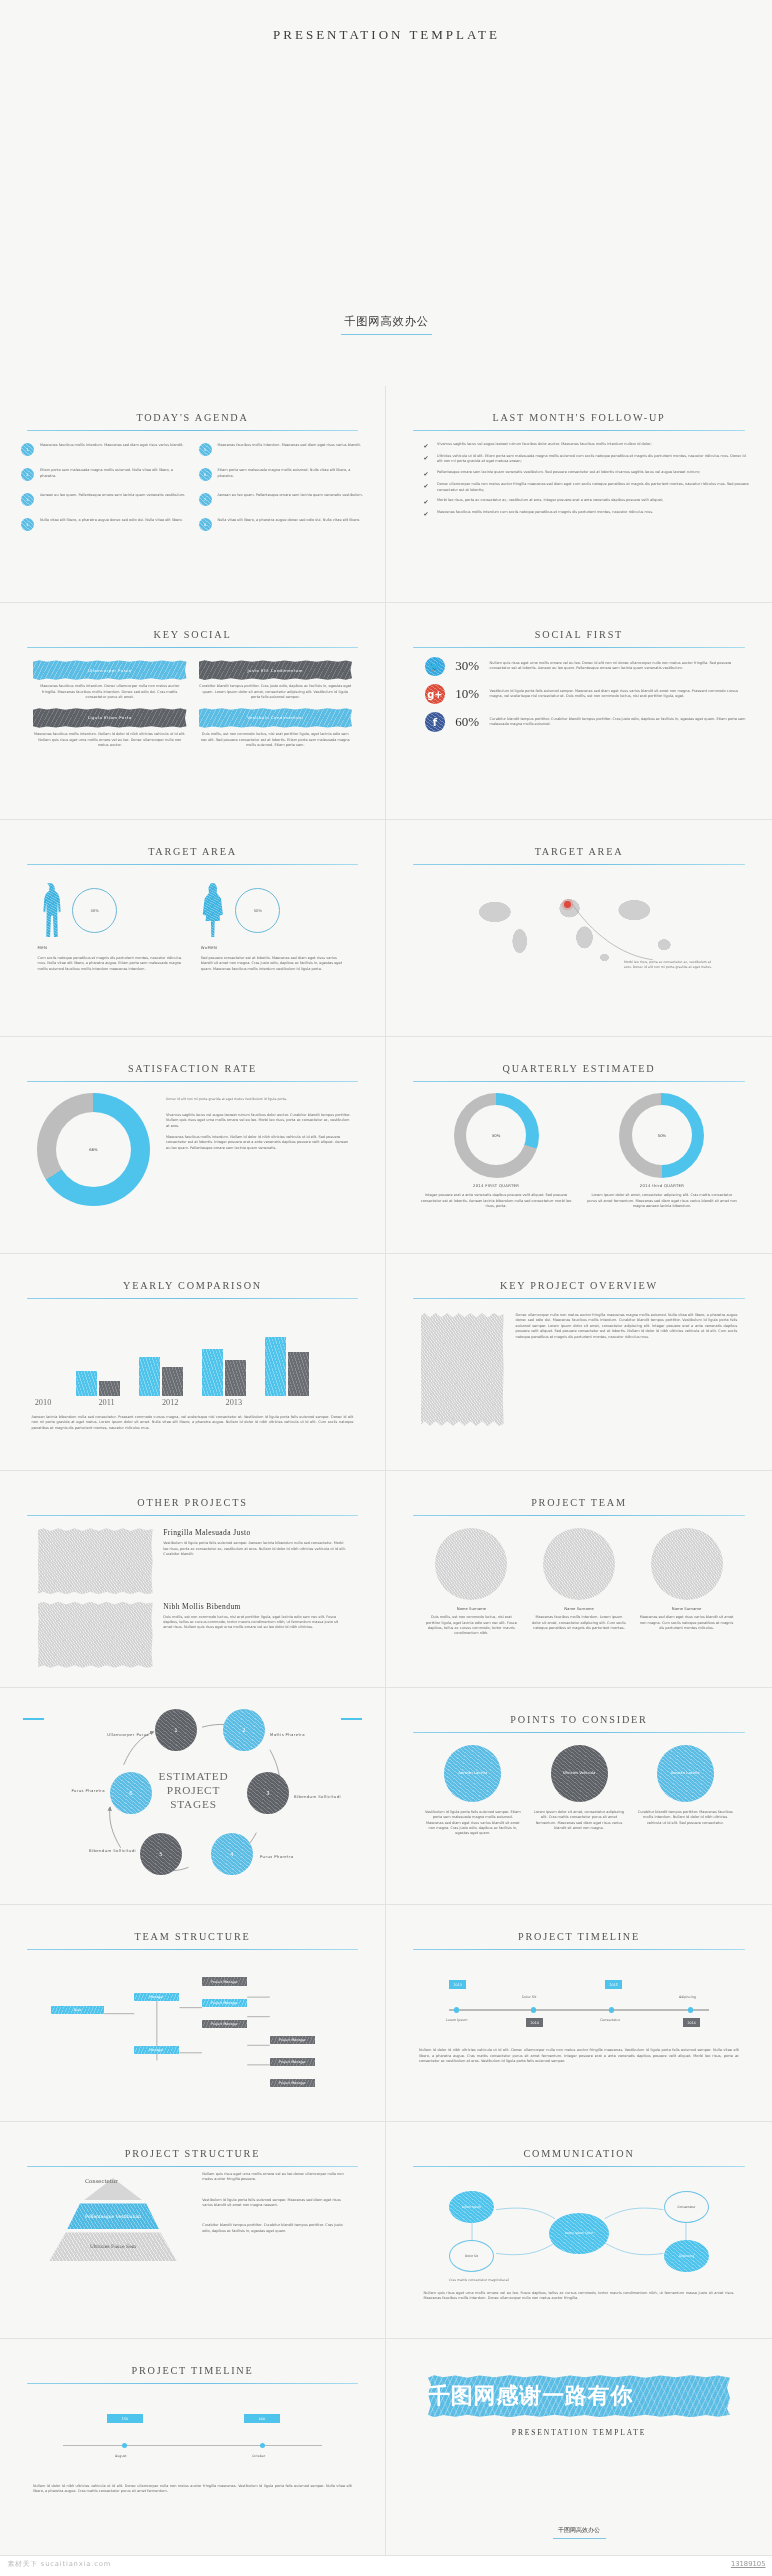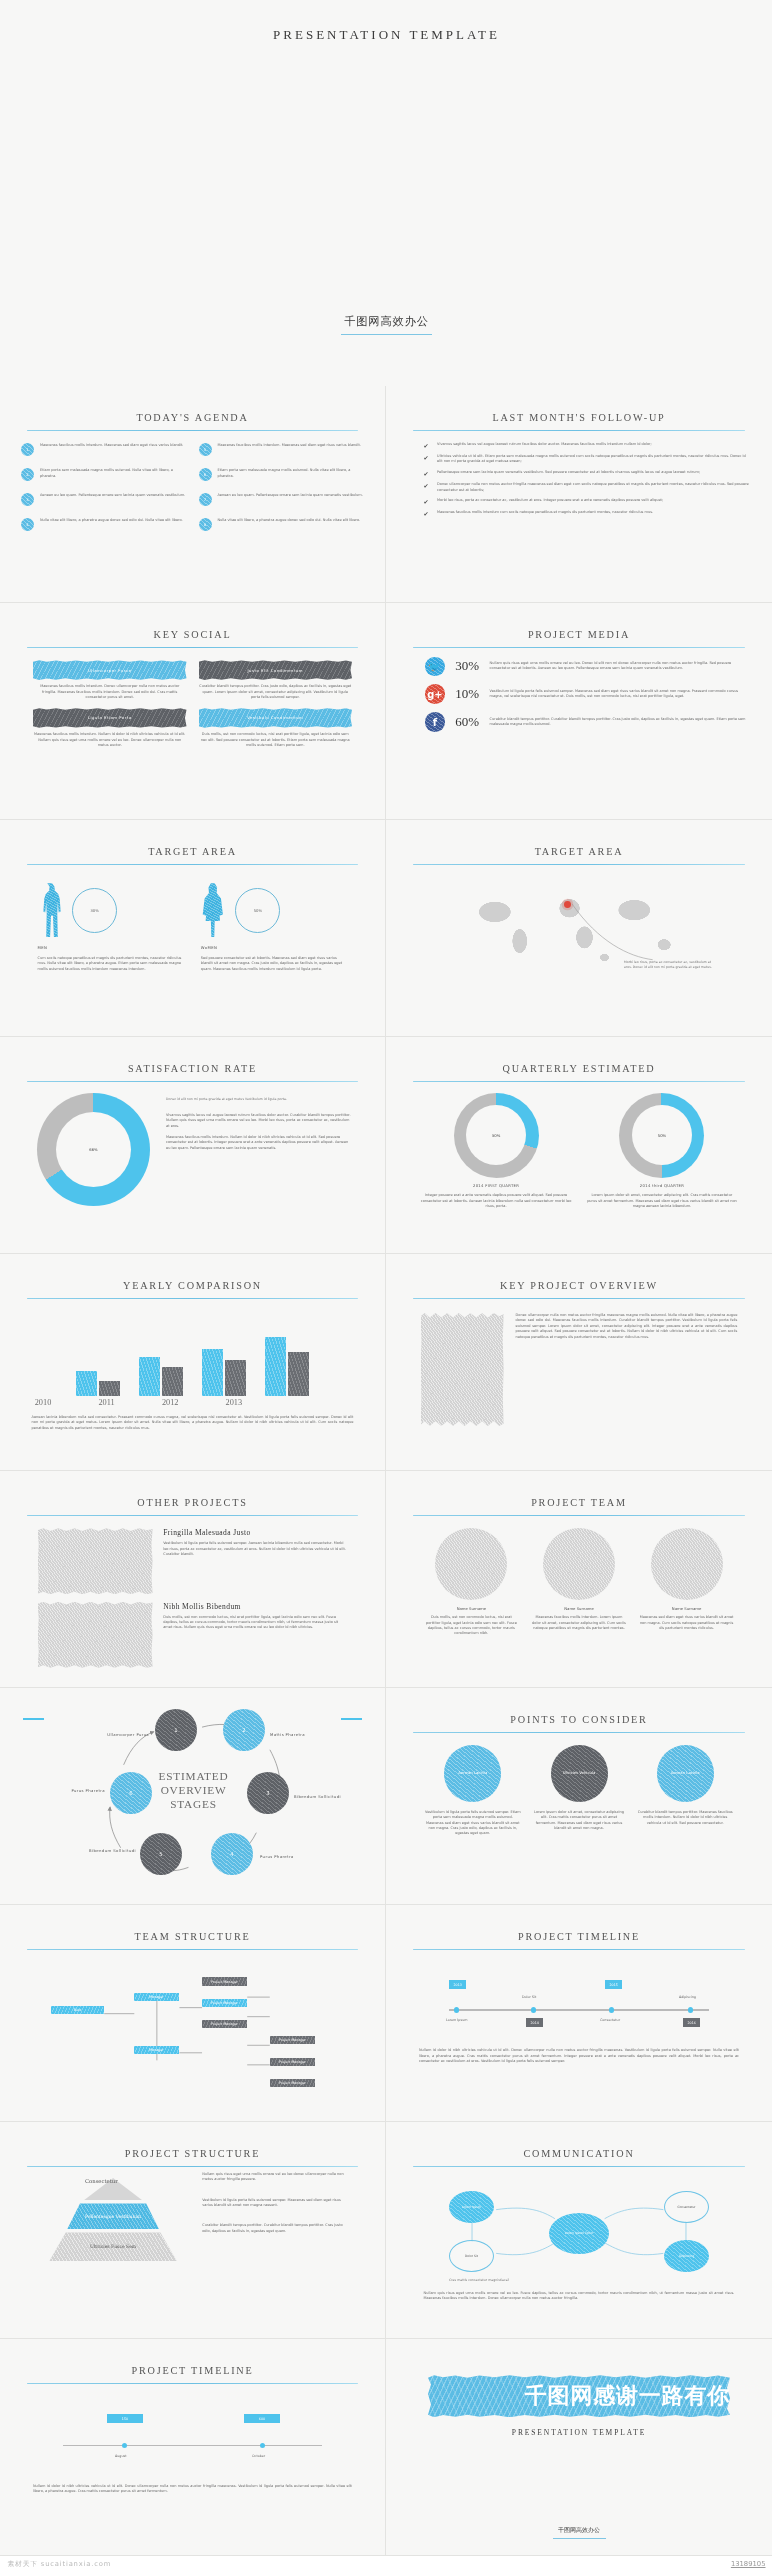--- a/index.html
+++ b/index.html
@@ -222,21 +222,21 @@
   .comm-node {
     border-radius:50%; border:0.8px solid #6cc3e6; display:flex; align-items:center; justify-content:center;
     text-align:center; font-size:3px; color:#5a5a5a; position:absolute; font-family:"DejaVu Sans",sans-serif; padding:2.3px;
   }
   .comm-node.fill { background: repeating-linear-gradient(40deg, rgba(255,255,255,.30) 0 0.8px, rgba(255,255,255,0) 0.8px 3px), #4ec3ec; color:#fff; border:none;}
 
   
   .end-banner {
     margin: 13.6px auto 0;
     width: 302px; height: 42px;
-    position: relative; display:flex; align-items:center; justify-content:flex-end;
+    position: relative; display:flex; align-items:center; justify-content:flex-start;
   }
   .end-title {
     position:relative; z-index:2; color:#fff; font-family:"DejaVu Sans",sans-serif; font-weight:bold;
     font-size: 22px; letter-spacing:0.8px;
   }
   .end-sub { text-align:center; margin-top: 10.6px; font-size: 7.5px; letter-spacing:1.9px; color:#3b3b3b; }
   .end-brand { text-align:center; position:absolute; bottom: 16.6px; left:0; right:0; font-size: 6px; color:#3a3a3a; font-family:"DejaVu Serif",serif; }
   .end-brand .rule { width: 53px; height:0.8px; background:#7fc6e4; margin: 2.3px auto 0; }
 
   
@@ -355,21 +355,21 @@
           <div class="kp-body body-txt">Maecenas faucibus mollis interdum. Nullam id dolor id nibh ultricies vehicula ut id elit. Nullam quis risus eget urna mollis ornare vel eu leo. Donec ullamcorper nulla non metus auctor.</div>
         </div>
         <div>
           <div class="kp-head">Vestibulu Condimentum</div>
           <div class="kp-body body-txt">Duis mollis, est non commodo luctus, nisi erat porttitor ligula, eget lacinia odio sem nec elit. Sed posuere consectetur est at lobortis. Etiam porta sem malesuada magna mollis euismod. Etiam porta sem.</div>
         </div>
       </div>
     </div>
 
     <div class="slide">
-      <div class="s-title">PROJECT MEDIA</div>
+      <div class="s-title">SOCIAL FIRST</div>
       <div class="s-rule"></div>
       <div class="soc-row">
         <div class="soc-icon">🐦</div>
         <div class="soc-pct">30%</div>
         <div class="body-txt" style="flex:1">Nullam quis risus eget urna mollis ornare vel eu leo. Donec id elit non mi donec ullamcorper nulla non metus auctor fringilla. Sed posuere consectetur est at lobortis. Aenean eu leo quam. Pellentesque ornare sem lacinia quam venenatis vestibulum.</div>
       </div>
       <div class="soc-row">
         <div class="soc-icon g">g+</div>
         <div class="soc-pct">10%</div>
         <div class="body-txt" style="flex:1">Vestibulum id ligula porta felis euismod semper. Maecenas sed diam eget risus varius blandit sit amet non magna. Praesent commodo cursus magna, vel scelerisque nisl consectetur et. Duis mollis, est non commodo luctus, nisi erat porttitor ligula, eget.</div>
@@ -560,21 +560,21 @@
         <div class="blob dark" style="width:42px;height:42px;font-size:5.3px;position:absolute;left:226px;top:72px;">3</div>
         <div class="ta-label" style="position:absolute;left:273px;top:89px;width:48px;">Bibendum Sollicitudi</div>
         <div class="blob" style="width:42px;height:42px;font-size:5.3px;position:absolute;left:190px;top:133px;">4</div>
         <div class="ta-label" style="position:absolute;left:239px;top:149px;width:53px;">Purus Pharetra</div>
         <div class="blob dark" style="width:42px;height:42px;font-size:5.3px;position:absolute;left:119px;top:133px;">5</div>
         <div class="ta-label" style="position:absolute;left:68px;top:143px;width:47px;text-align:right;">Bibendum Sollicitudi</div>
         <div class="blob" style="width:42px;height:42px;font-size:5.3px;position:absolute;left:89px;top:72px;">6</div>
         <div class="ta-label" style="position:absolute;left:42px;top:83px;width:42px;text-align:right;">Purus Pharetra</div>
         <div style="position:absolute;left:124px;top:69px;width:97px;text-align:center;color:#6b6b6b;font-size:11.3px;line-height:1.25;letter-spacing:0.8px;">
           <div>ESTIMATED</div>
-          <div>OVERVIEW</div>
+          <div>PROJECT</div>
           <div>STAGES</div>
         </div>
       </div>
     </div>
 
     <div class="slide">
       <div class="s-title">POINTS TO CONSIDER</div>
       <div class="s-rule"></div>
       <div style="display:flex; gap:10.6px; margin-top:12px; padding:0 18px;">
         <div style="flex:1; text-align:center;">

